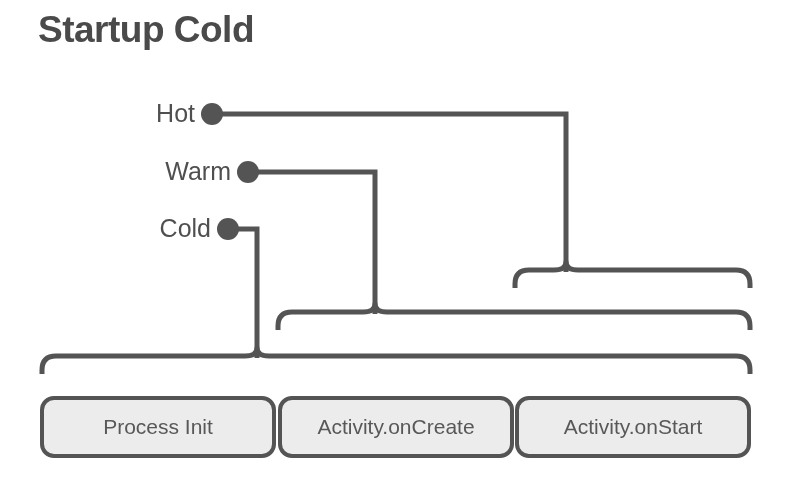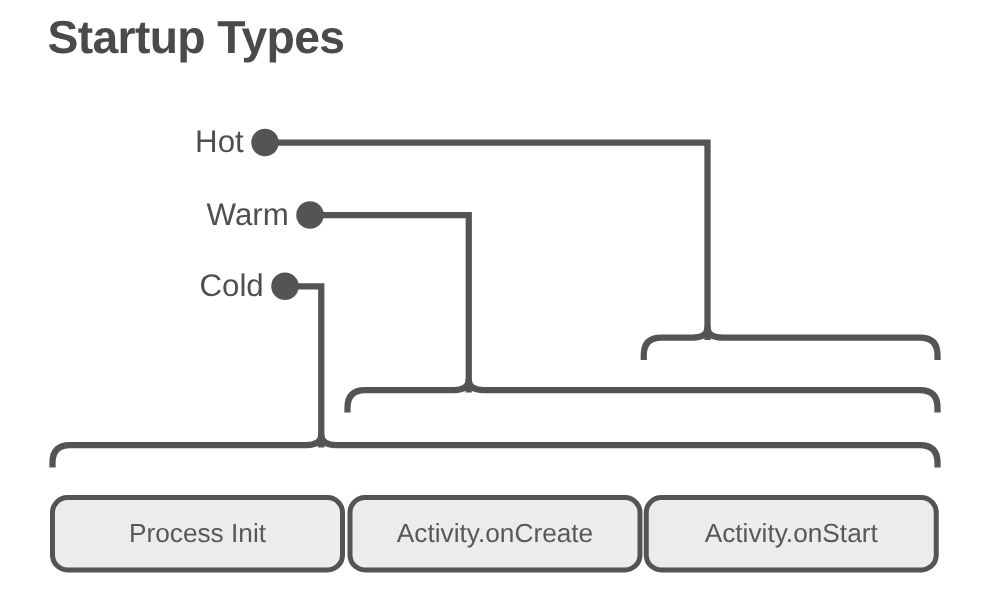--- a/index.html
+++ b/index.html
@@ -74,21 +74,21 @@
     fill: #ececec;
     stroke: #545454;
     stroke-width: 4;
   }
 </style>
 </head>
 <body>
 
 <div id="diagram-root">
 
-  <div class="title">Startup Types</div>
+  <div class="title">Startup Cold</div>
 
   <svg class="canvas" viewBox="0 0 791 486" xmlns="http://www.w3.org/2000/svg">
 
     <g>
       <text class="row-label" x="195" y="115">Hot</text>
 
       <path class="connector" d="M 212 114 H 566 V 272"></path>
 
       <path class="brace" d="M 515 288 V 284 Q 515 270 529 270 H 554 Q 566 270 566 262
                Q 566 270 578 270 H 736 Q 750 270 750 284 V 288"></path>

